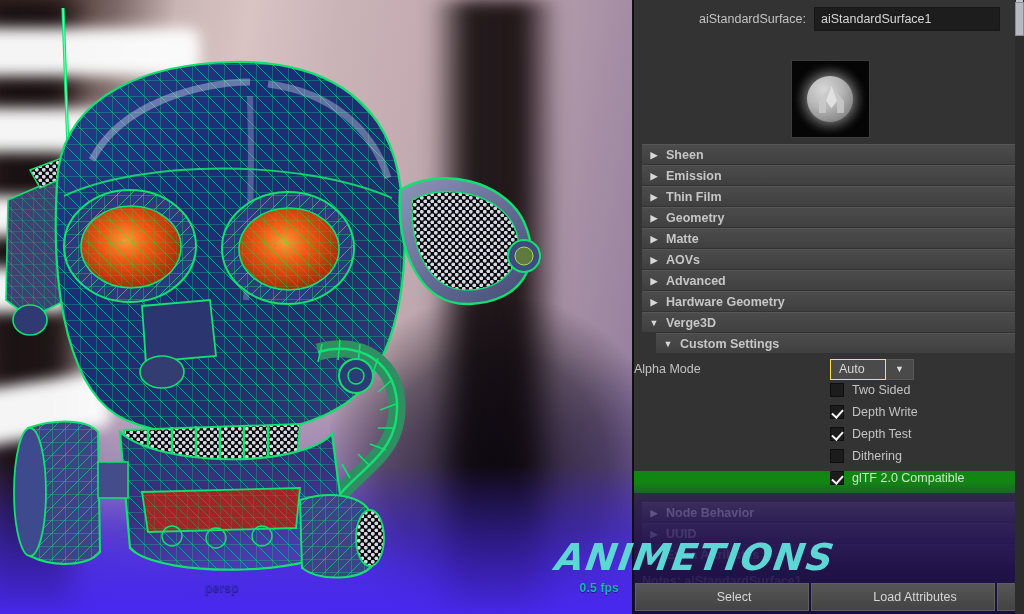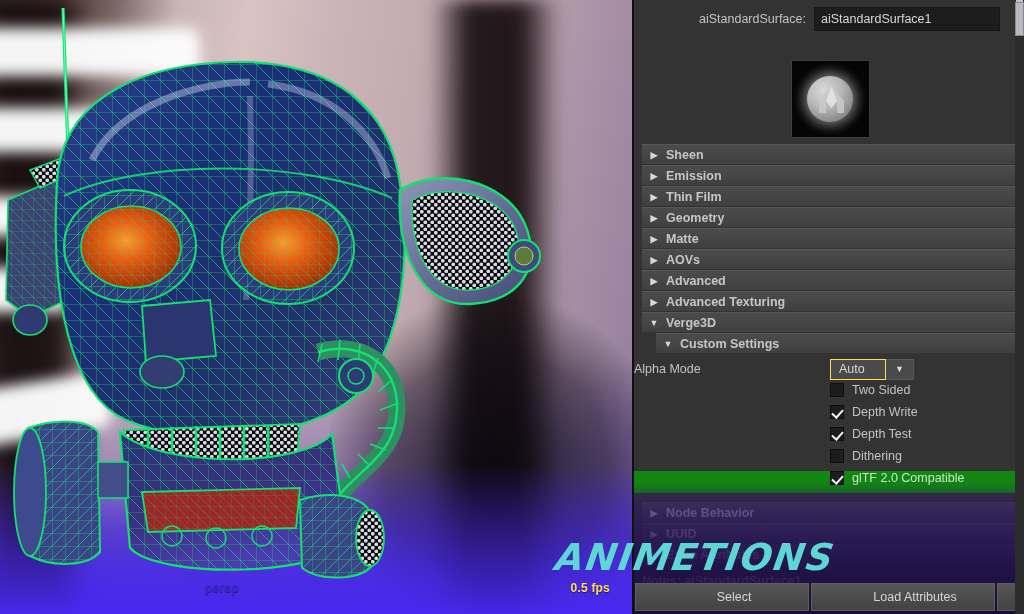--- a/index.html
+++ b/index.html
@@ -53,21 +53,21 @@
   #model { position: absolute; left: 0; top: 0; width: 632px; height: 614px; }
 
   .vp-label {
     position: absolute;
     font-size: 12px; font-weight: bold;
     color: #3a2acb;
     text-shadow: 0 1px 1px rgba(0,0,0,.5);
     letter-spacing: .2px;
   }
   #persp-label { left: 205px; top: 581px; }
-  #fps-label { right: 22px; top: 581px; color: #fde047; font-weight: bold; }
+  #fps-label { right: 13px; top: 581px; color: #14b8a6; font-weight: bold; }
 
   
   #panel {
     position: relative;
     width: 392px; height: 614px;
     background: #333333;
     flex: none;
     overflow: hidden;
     border-left: 2px solid #101010;
   }
@@ -460,21 +460,21 @@
           <div class="acc">
             <span class="arrow">▶</span>
             <span>AOVs</span>
           </div>
           <div class="acc">
             <span class="arrow">▶</span>
             <span>Advanced</span>
           </div>
           <div class="acc">
             <span class="arrow">▶</span>
-            <span>Advanced Texturing</span>
+            <span>Hardware Geometry</span>
           </div>
           <div class="acc">
             <span class="arrow">▼</span>
             <span>Verge3D</span>
           </div>
         </div>
 
       <div class="acc sub">
         <span class="arrow">▼</span>
         <span>Custom Settings</span>

